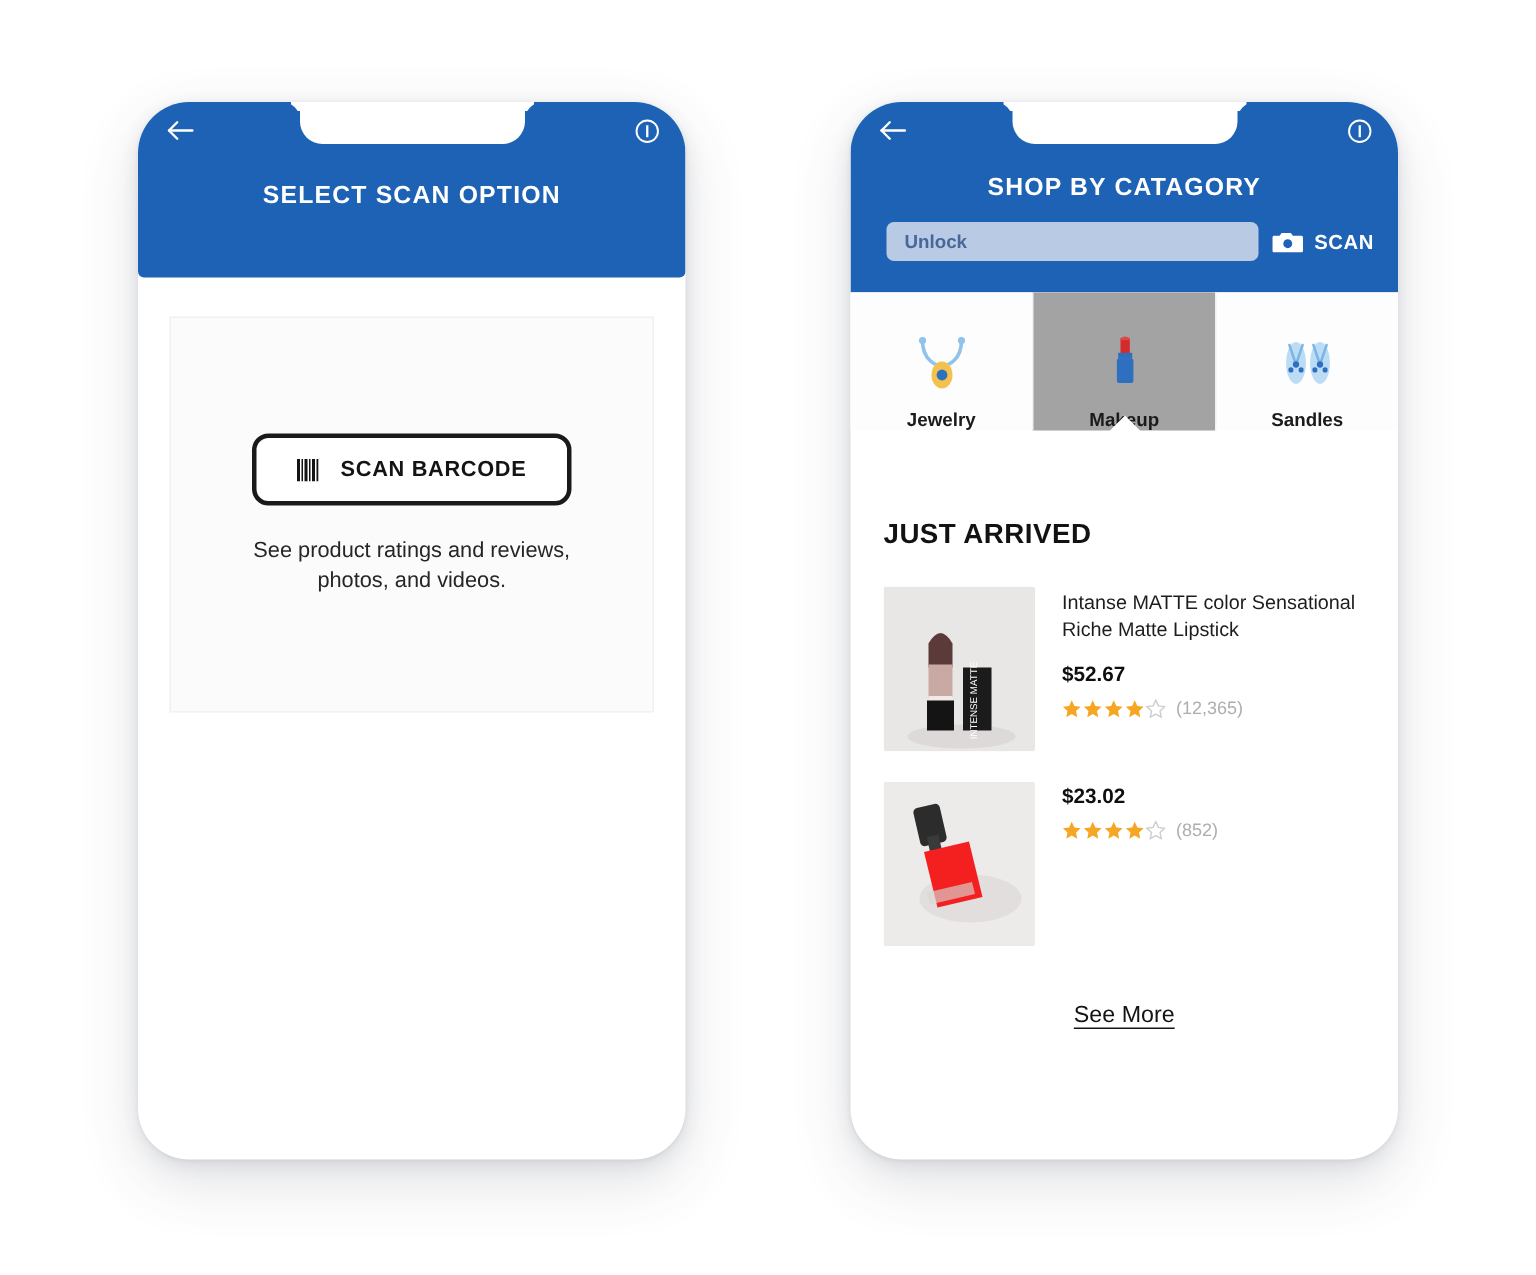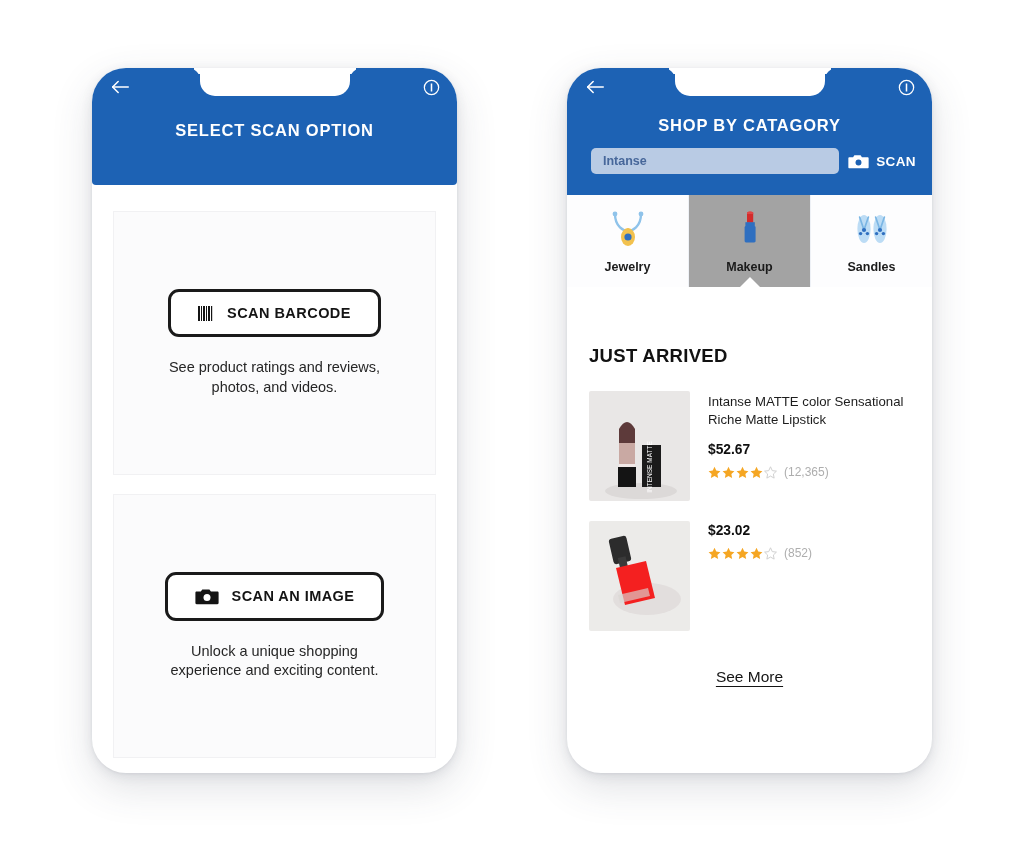--- a/index.html
+++ b/index.html
@@ -159,21 +159,21 @@
     display: flex;
     background: #ffffff;
     height: 92px;
     position: relative;
   }
   .tab {
     flex: 1;
     display: flex;
     flex-direction: column;
     align-items: center;
-    justify-content: center;
+    justify-content: flex-end;
     gap: 10px;
     background: #fdfdfe;
     position: relative;
     cursor: pointer;
   }
   .tab + .tab { border-left: 1px solid #eef1f6; }
   .tab.selected { background: #a3a3a3; }
   .tab.selected::after {
     content: "";
     position: absolute;
@@ -343,30 +343,20 @@
               <rect x="5" y="0" width="2" height="15" fill="#141414"></rect>
               <rect x="8" y="0" width="1" height="15" fill="#141414"></rect>
               <rect x="10" y="0" width="2" height="15" fill="#141414"></rect>
               <rect x="13" y="0" width="1.2" height="15" fill="#141414"></rect>
             </svg>
             <span class="pill-label">SCAN BARCODE</span>
           </div>
           <div class="opt-desc">See product ratings and reviews, photos, and videos.</div>
         </div>
 
-        <div class="opt-card">
-          <div class="pill-btn">
-            <svg class="camera-glyph" viewBox="0 0 24 17">
-              <path d="M1.6 3.6h4.2l1.5-2.2h7.1l1.5 2.2h6.5c0.7 0 1.2 0.5 1.2 1.2v10.2c0 0.7-0.5 1.2-1.2 1.2H1.6c-0.7 0-1.2-0.5-1.2-1.2V4.8c0-0.7 0.5-1.2 1.2-1.2z" fill="#141414"></path>
-              <circle cx="12" cy="9.6" r="3.5" fill="#ffffff"></circle>
-            </svg>
-            <span class="pill-label">SCAN AN IMAGE</span>
-          </div>
-          <div class="opt-desc">Unlock a unique shopping experience and exciting content.</div>
-        </div>
 
       </div>
     </div>
   </div>
 
   <div class="phone">
     <div class="screen">
 
       <div class="header right-hdr">
         <div class="notch"></div>
@@ -381,21 +371,21 @@
             <svg class="info-icon" viewBox="0 0 20 20">
               <circle cx="10" cy="10" r="8.4" fill="none" stroke="#ffffff" stroke-width="1.5"></circle>
               <rect x="9.1" y="5.3" width="1.8" height="9.4" fill="#ffffff"></rect>
             </svg>
           </span>
         </div>
         <div class="hdr-title">SHOP BY CATAGORY</div>
 
         <div class="search-row">
           <div class="search-box">
-            <span class="search-placeholder">Intanse</span>
+            <span class="search-placeholder">Unlock</span>
           </div>
           <div class="scan-btn">
             <svg class="cam-icon" viewBox="0 0 24 17">
               <path d="M1.6 3.6h4.2l1.5-2.2h7.1l1.5 2.2h6.5c0.7 0 1.2 0.5 1.2 1.2v10.2c0 0.7-0.5 1.2-1.2 1.2H1.6c-0.7 0-1.2-0.5-1.2-1.2V4.8c0-0.7 0.5-1.2 1.2-1.2z" fill="#ffffff"></path>
               <circle cx="12" cy="9.6" r="3.4" fill="#1d62b4"></circle>
             </svg>
             <span class="scan-label">SCAN</span>
           </div>
         </div>
       </div>

